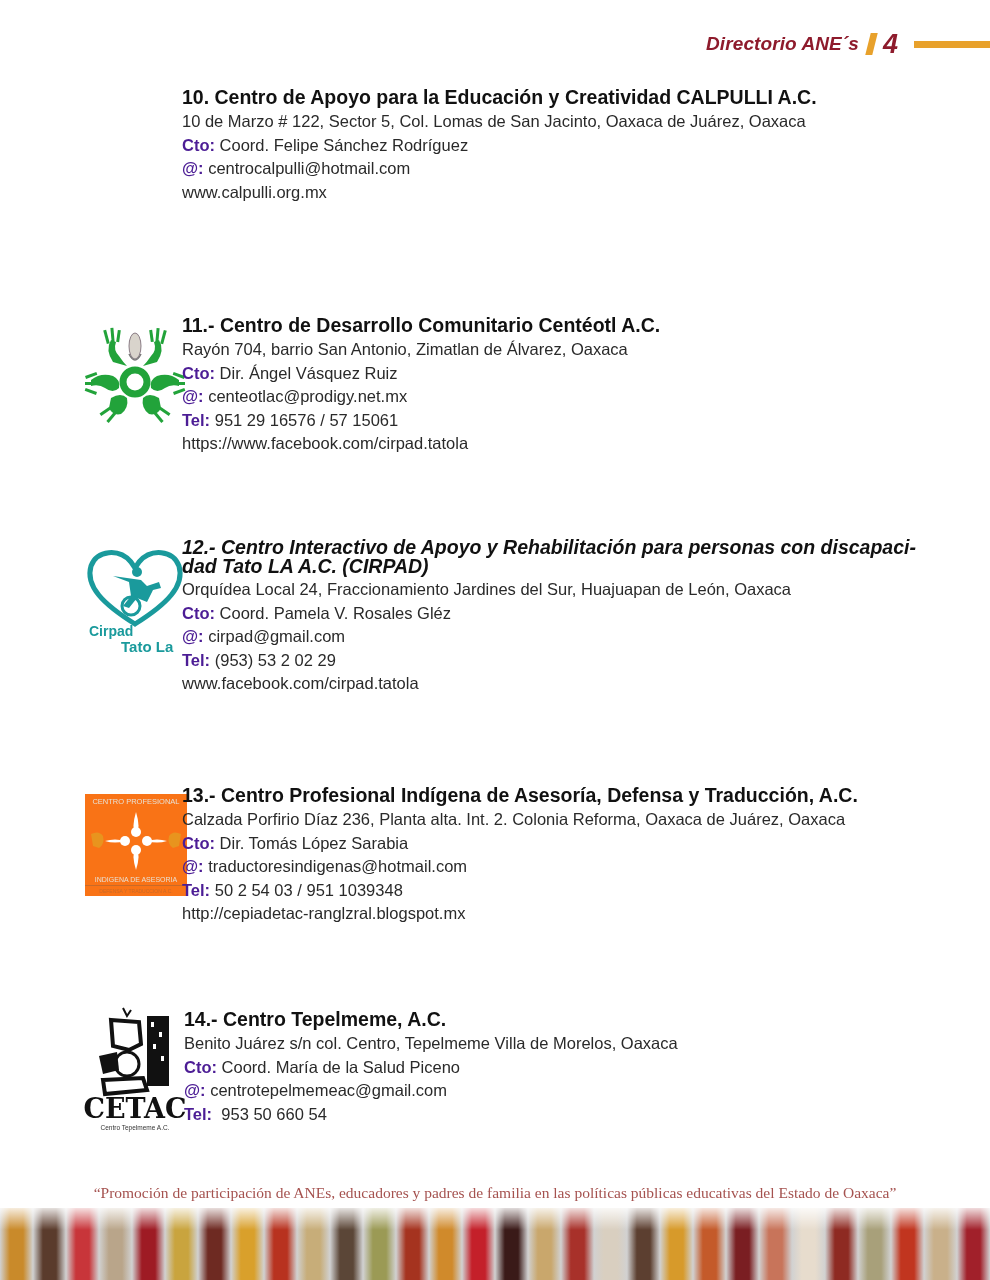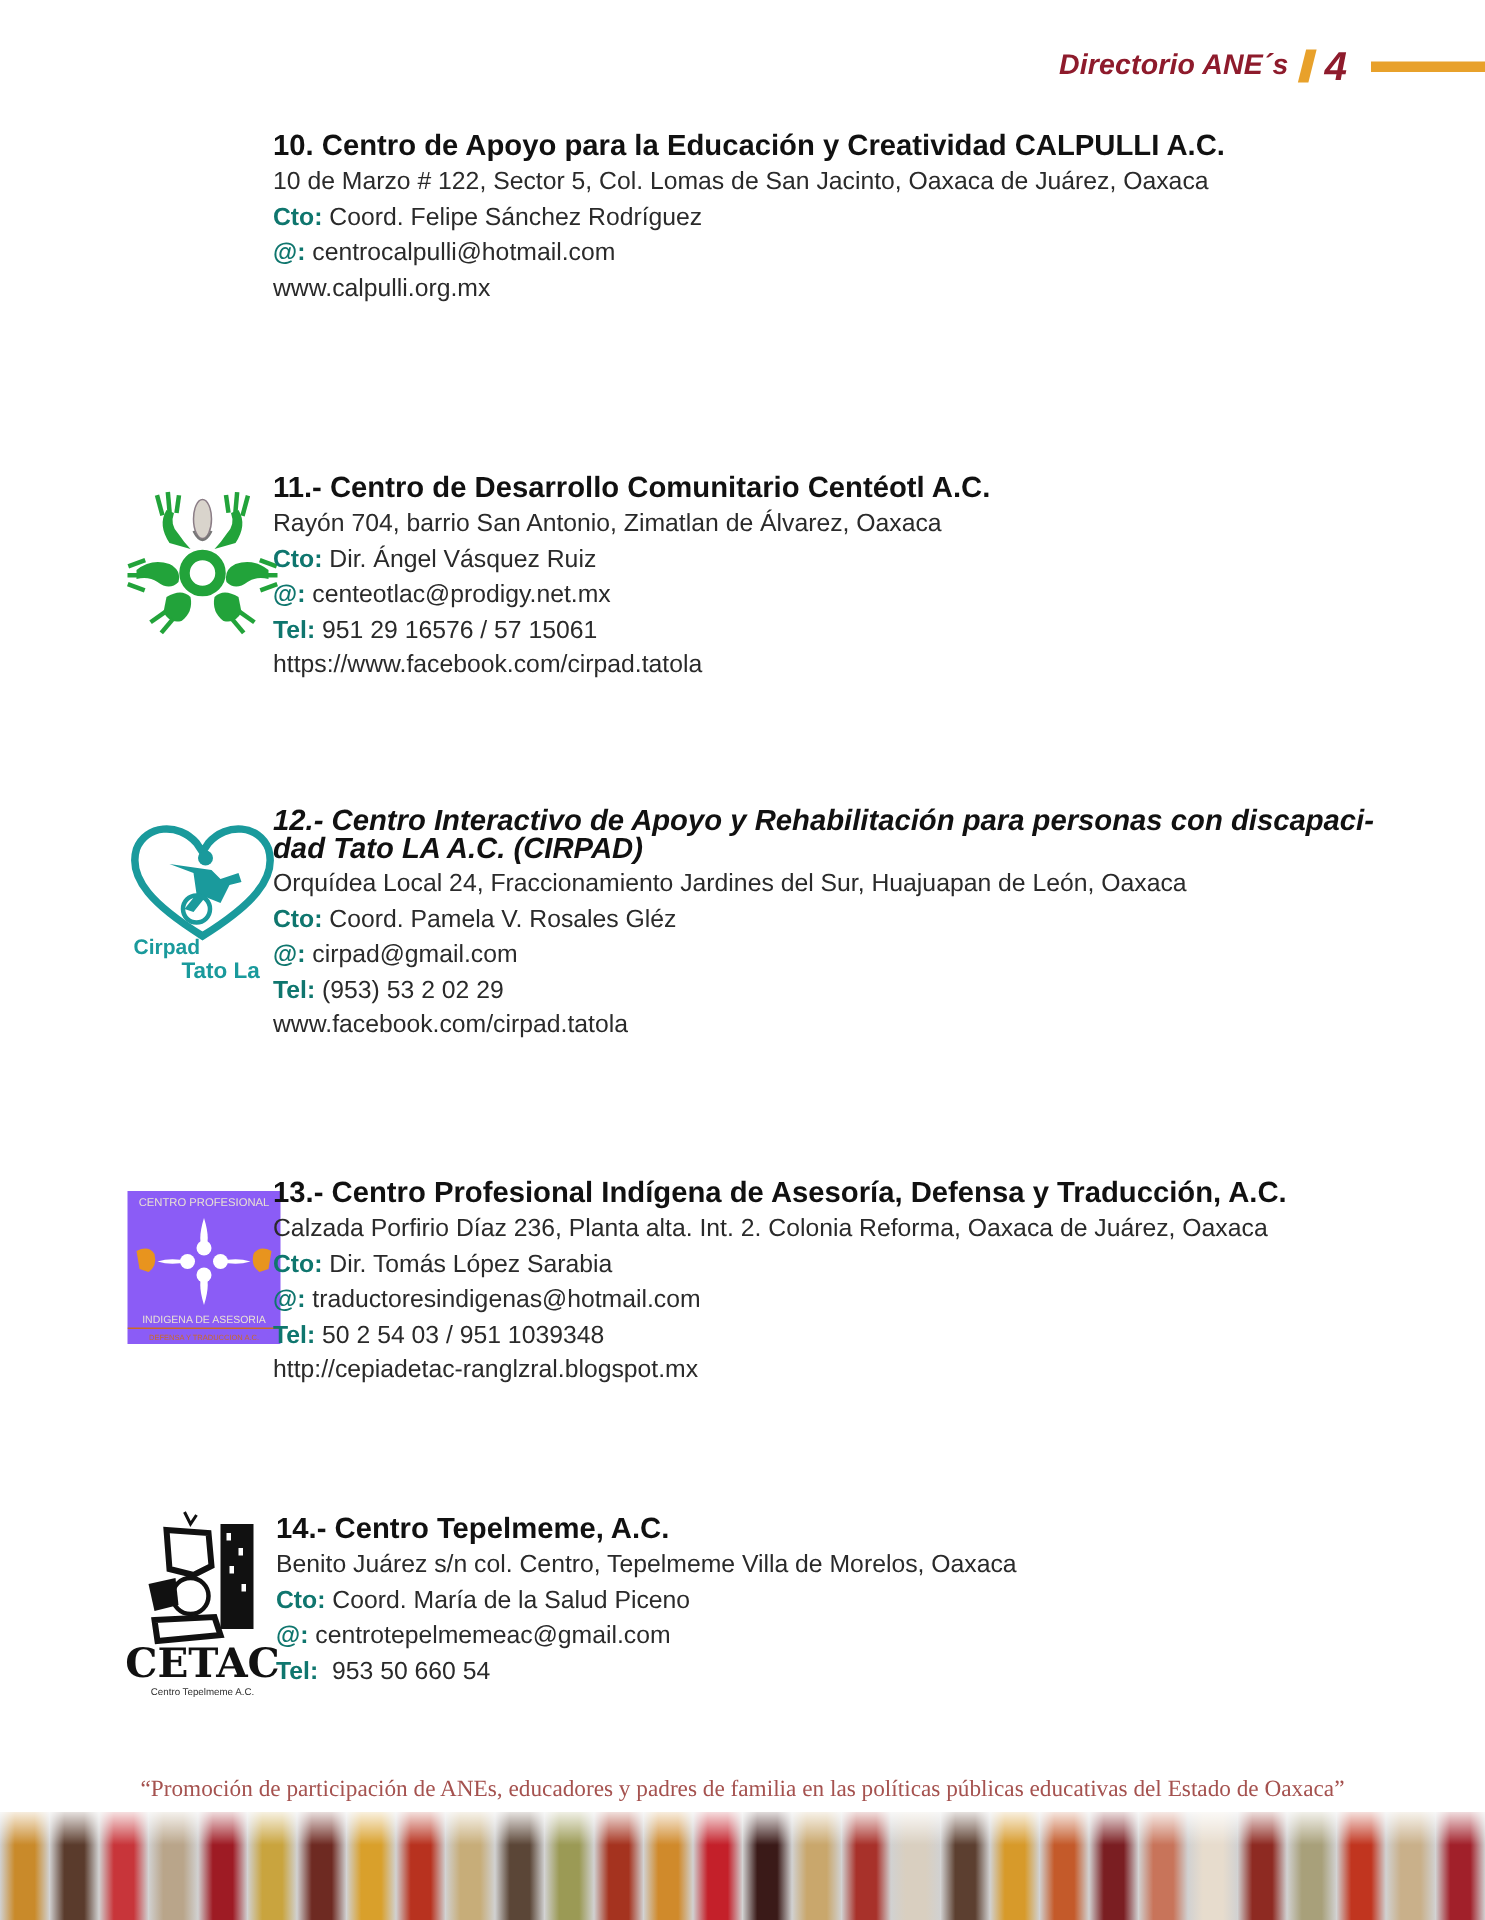--- a/index.html
+++ b/index.html
@@ -27,21 +27,21 @@
   .entry { position: absolute; left: 0; width: 990px; }
   .entry .logo {
     position: absolute; left: 56px; width: 104px; height: 104px;
     display: flex; align-items: center; justify-content: center; margin-left: 27px;
   }
   .entry .text { position: absolute; left: 182px; right: 50px; }
   .entry-title {
     font-weight: bold; font-size: 19.5px; color: #111; line-height: 22px; margin: 0 0 2px 0;
   }
   .line { font-size: 16.5px; line-height: 23.5px; color: #2a2a2a; white-space: nowrap; }
-  .line b { font-weight: bold; color: #0f766e; }
+  .line b { font-weight: bold; color: #4c1d95; }
 
   .footer-quote {
     position: absolute; top: 1184px; left: 0; width: 990px; text-align: center;
     font-family: "Liberation Serif", serif; font-size: 15.5px; color: #a5524f;
   }
   .wool {
     position: absolute; left: 0; bottom: 0; width: 990px; height: 72px; display: flex;
   }
   .wool span { flex: 1; height: 100%; }
   .wool-fade {
@@ -133,21 +133,21 @@
     </div>
     <div class="line">Orquídea Local 24, Fraccionamiento Jardines del Sur, Huajuapan de León, Oaxaca</div>
     <div class="line"><b>Cto:</b> <span>Coord. Pamela V. Rosales Gléz</span></div>
     <div class="line"><b>@:</b> <span>cirpad@gmail.com</span></div>
     <div class="line"><b>Tel:</b> <span>(953) 53 2 02 29</span></div>
     <div class="line">www.facebook.com/cirpad.tatola</div>
   </div>
 </div>
 
 <div class="entry" style="top:784px;">
-  <div class="logo" style="top:10px; left:58px; width:102px; height:102px; background:#8b5cf6;">
+  <div class="logo" style="top:10px; left:58px; width:102px; height:102px; background:#f97316;">
     <svg width="102" height="102" viewBox="0 0 102 102">
       <text x="51" y="10" text-anchor="middle" font-family="Liberation Sans, sans-serif" font-size="7.5" fill="#e8e0d4">CENTRO PROFESIONAL</text>
       <path d="M51 18 Q46 34 51 40 Q56 34 51 18 Z" fill="#fff"></path>
       <circle cx="51" cy="38" r="5" fill="#fff"></circle>
       <path d="M51 76 Q46 60 51 54 Q56 60 51 76 Z" fill="#fff"></path>
       <circle cx="51" cy="56" r="5" fill="#fff"></circle>
       <circle cx="40" cy="47" r="5" fill="#fff"></circle>
       <circle cx="62" cy="47" r="5" fill="#fff"></circle>
       <path d="M20 47 Q30 44 40 47 Q30 50 20 47 Z" fill="#fff"></path>
       <path d="M82 47 Q72 44 62 47 Q72 50 82 47 Z" fill="#fff"></path>

